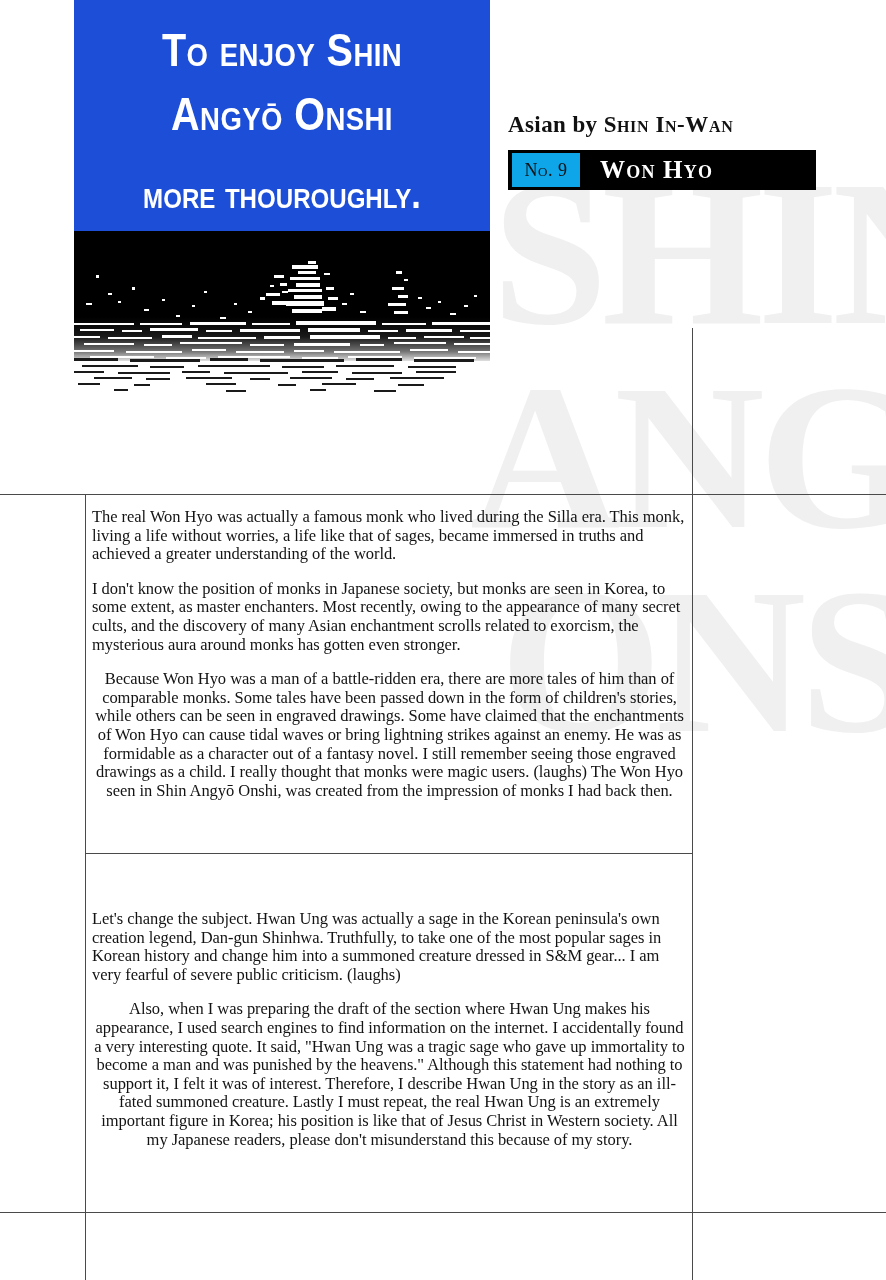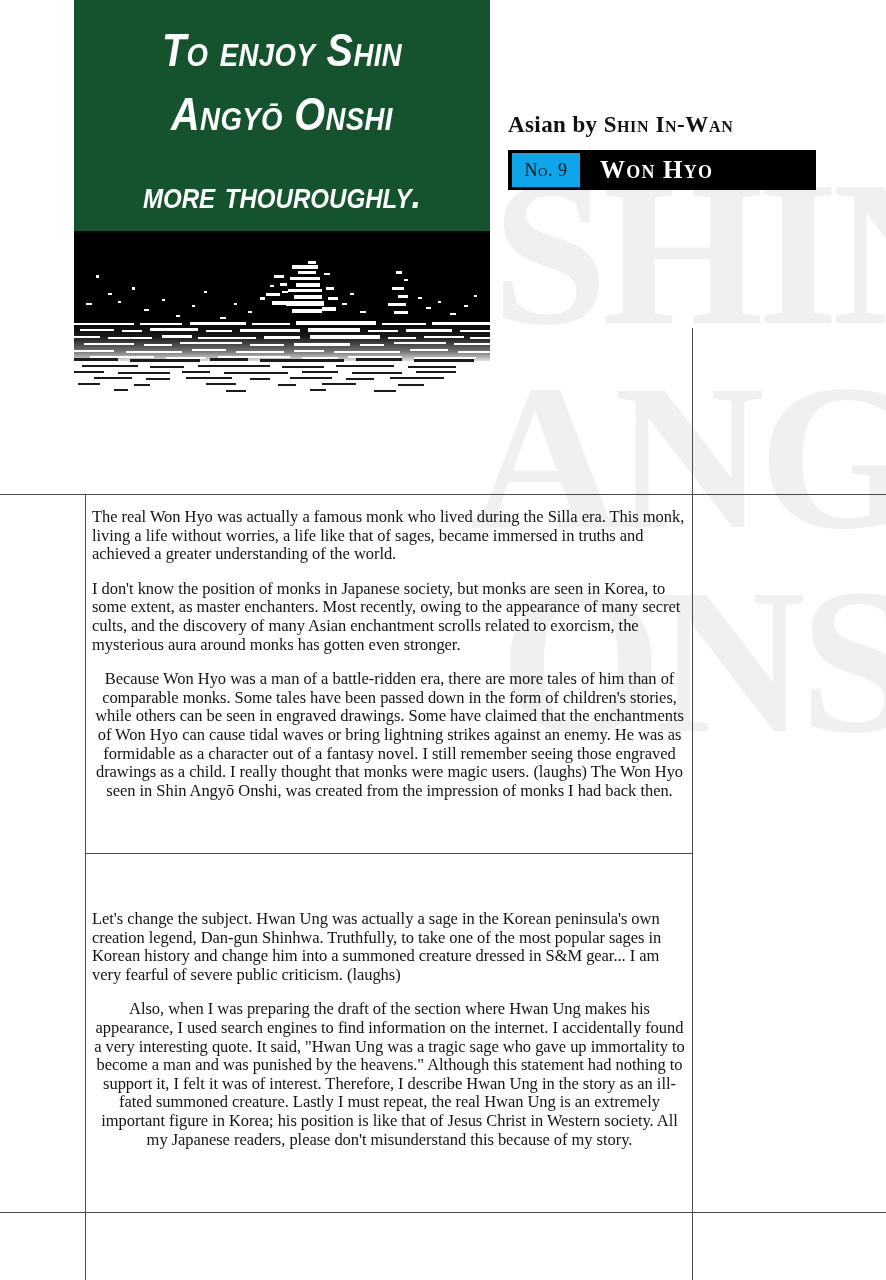--- a/index.html
+++ b/index.html
@@ -56,24 +56,23 @@
   #rule-h-mid     { left: 85px;  top: 853px;  width: 608px; }
   #rule-h-bottom  { left: 0px;   top: 1212px; width: 886px; }
   #rule-v-left    { left: 85px;  top: 494px;  height: 786px; }
   #rule-v-right   { left: 692px; top: 328px;  height: 952px; }
 
   
   #title-panel {
     position: absolute;
     left: 74px; top: 0px;
     width: 416px; height: 361px;
-    background: #14532d;
+    background: #1d4ed8;
     z-index: 2;
     overflow: hidden;
-    font-style: italic;
   }
   #title-text-block {
     position: absolute;
     left: 0; top: 22px;
     width: 416px;
     text-align: center;
   }
   .title-line {
     font-family: "Liberation Sans", sans-serif;
     font-weight: 700;

